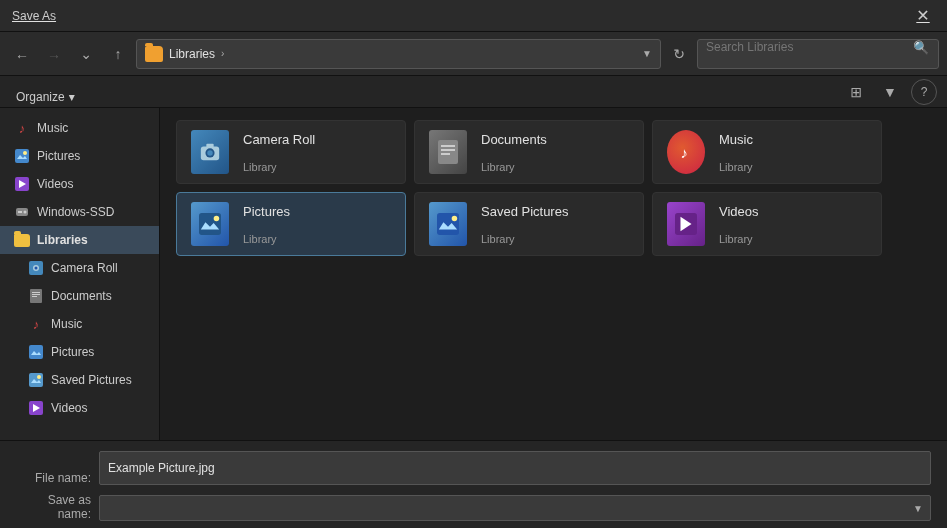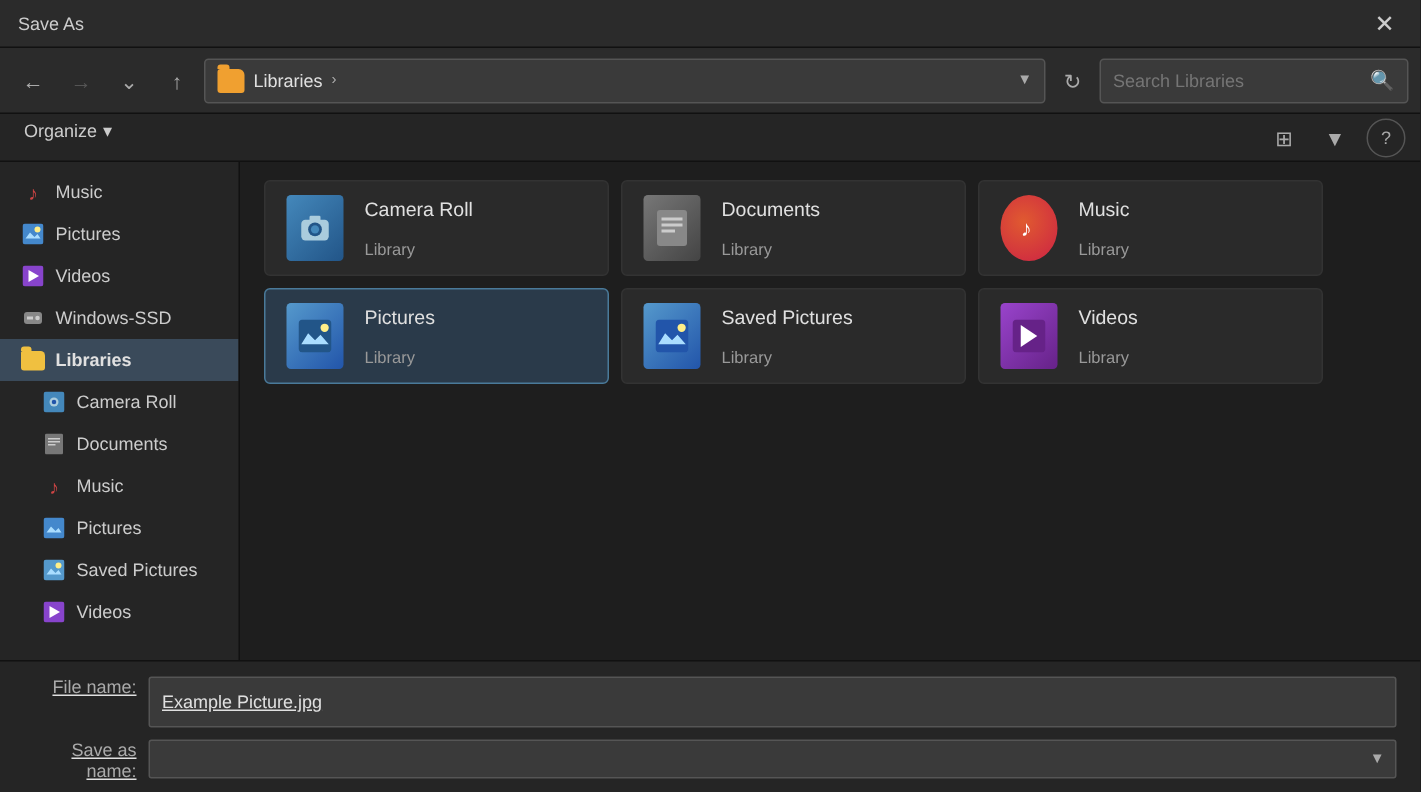--- a/index.html
+++ b/index.html
@@ -14,20 +14,21 @@
 
     
     .title-bar {
       background: #2b2b2b;
       height: 32px;
       display: flex;
       align-items: center;
       padding: 0 12px;
       justify-content: space-between;
       border-bottom: 1px solid #111;
+      text-decoration: underline;
     }
     .title-bar-title {
       font-size: 12px;
       color: #ccc;
     }
     .title-bar-close {
       font-size: 16px;
       color: #ccc;
       cursor: pointer;
       width: 24px;
@@ -99,27 +100,27 @@
       width: 28px; height: 28px;
       background: transparent;
       border: none;
       color: #aaa;
       font-size: 14px;
       cursor: pointer;
       display: flex; align-items: center; justify-content: center;
       border-radius: 3px;
     }
     .search-box {
-      width: 206px;
+      width: 242px;
       height: 30px;
       background: #3a3a3a;
       border: 1px solid #555;
       border-radius: 3px;
       display: flex;
-      align-items: center;
+      align-items: flex-start;
       padding: 0 8px;
       gap: 6px;
     }
     .search-box input {
       background: transparent;
       border: none;
       outline: none;
       color: #ccc;
       font-size: 12px;
       flex: 1;
@@ -136,21 +137,21 @@
       gap: 8px;
       border-bottom: 1px solid #111;
     }
     .organize-btn {
       height: 24px;
       background: transparent;
       border: none;
       color: #ccc;
       font-size: 12px;
       cursor: pointer;
-      display: flex; align-items: flex-start; gap: 4px;
+      display: flex; align-items: flex-end; gap: 4px;
       padding: 0 6px;
       border-radius: 3px;
     }
     .spacer { flex: 1; }
     .view-btn {
       width: 26px; height: 26px;
       background: transparent;
       border: none;
       color: #aaa;
       font-size: 14px;
@@ -314,23 +315,22 @@
       background: #252525;
       border-top: 1px solid #111;
       height: 88px;
       padding: 10px 16px;
       display: flex;
       flex-direction: column;
       gap: 8px;
     }
     .bottom-row {
       display: flex;
-      align-items: flex-start;
+      align-items: flex-end;
       gap: 8px;
-      text-decoration: underline;
     }
     .bottom-label {
       font-size: 12px;
       color: #aaa;
       width: 75px;
       text-align: right;
     }
     .bottom-input {
       flex: 1;
       height: 26px;

